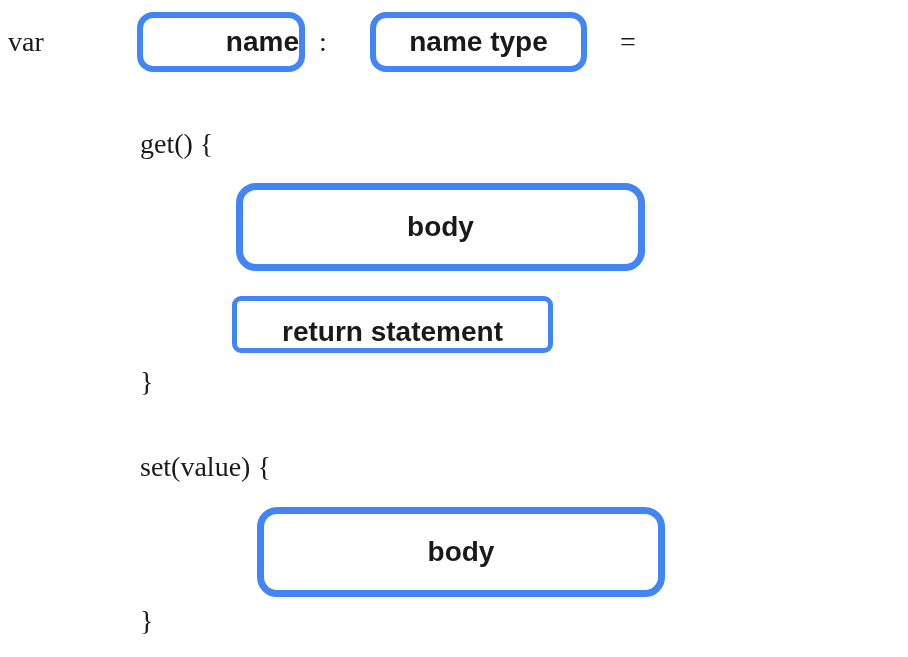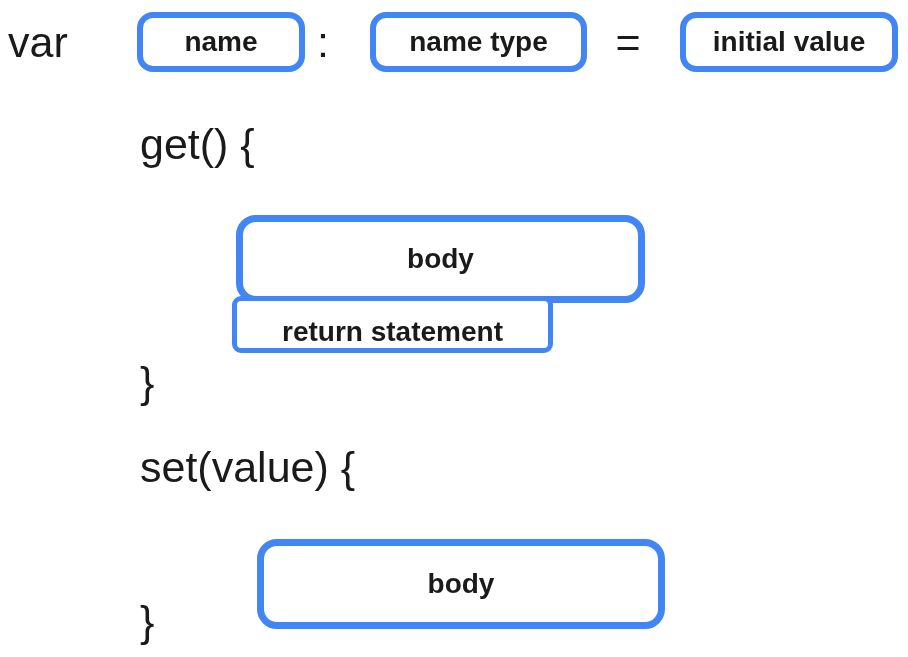--- a/index.html
+++ b/index.html
@@ -10,22 +10,22 @@
   .canvas {
     position: relative;
     width: 908px;
     height: 657px;
     background: var(--bg, #ffffff);
     overflow: hidden;
     color: var(--text, #1a1a1a);
   }
   .mono {
     position: absolute;
-    font-family: Liberation Sans, sans-serif;
-    font-size: 43px;
+    font-family: Liberation Serif, serif;
+    font-size: 28px;
     line-height: 50px;
     white-space: pre;
     color: var(--text, #1a1a1a);
   }
   .chip {
     position: absolute;
     box-sizing: border-box;
     background: #ffffff;
     border: 6px solid var(--accent, #4285F4);
     border-radius: 16px;
@@ -34,29 +34,28 @@
     justify-content: center;
     font-family: "Liberation Sans", "DejaVu Sans", sans-serif;
     font-weight: bold;
     font-size: 28px;
     color: var(--text, #1a1a1a);
     text-align: center;
   }
   .chip.big {
     border-width: 7px;
     border-radius: 20px;
-    margin-top: 32px;
   }
   .chip.slim {
     border-width: 5px;
     border-radius: 9px;
   }
   
   .kw-var        { left: 8px;   top: 17px; }
-  .chip-name     { left: 137px; top: 12px; width: 168px; height: 60px; }
+  .chip-name     { left: 137px; top: 12px; width: 168px; height: 60px; justify-content: flex-end; }
   .tok-colon     { left: 310px; top: 17px; width: 26px; text-align: center; }
   .chip-type     { left: 370px; top: 12px; width: 217px; height: 60px; }
   .tok-equals    { left: 606px; top: 17px; width: 44px; text-align: center; }
   .chip-initial  { left: 680px; top: 12px; width: 218px; height: 60px; }
   
   .get-header    { left: 140px; top: 119px; }
   .chip-get-body { left: 236px; top: 183px; width: 409px; height: 88px; }
   .chip-return   { left: 232px; top: 296px; width: 321px; height: 57px; align-items: flex-end; }
   .get-close     { left: 140px; top: 357px; }
   
@@ -76,23 +75,20 @@
   </div>
 
   <span class="mono tok-colon">:</span>
 
   <div class="chip chip-type">
     <span>name type</span>
   </div>
 
   <span class="mono tok-equals">=</span>
 
-  <div class="chip chip-initial">
-    <span>initial value</span>
-  </div>
 
   <span class="mono get-header">get() {</span>
 
   <div class="chip big chip-get-body">
     <span>body</span>
   </div>
 
   <div class="chip slim chip-return">
     <span>return statement</span>
   </div>

